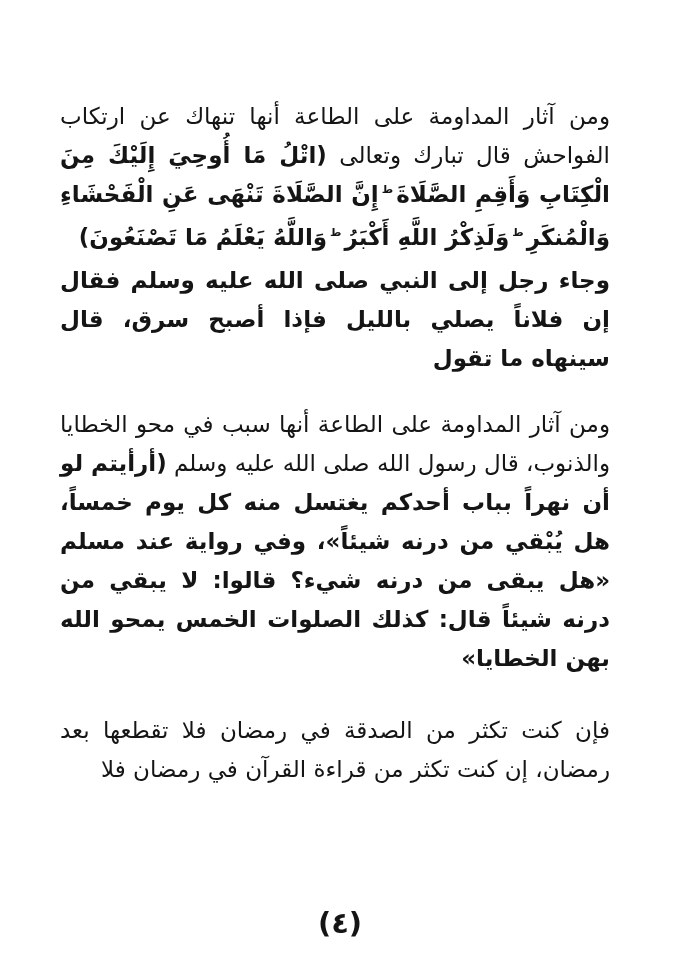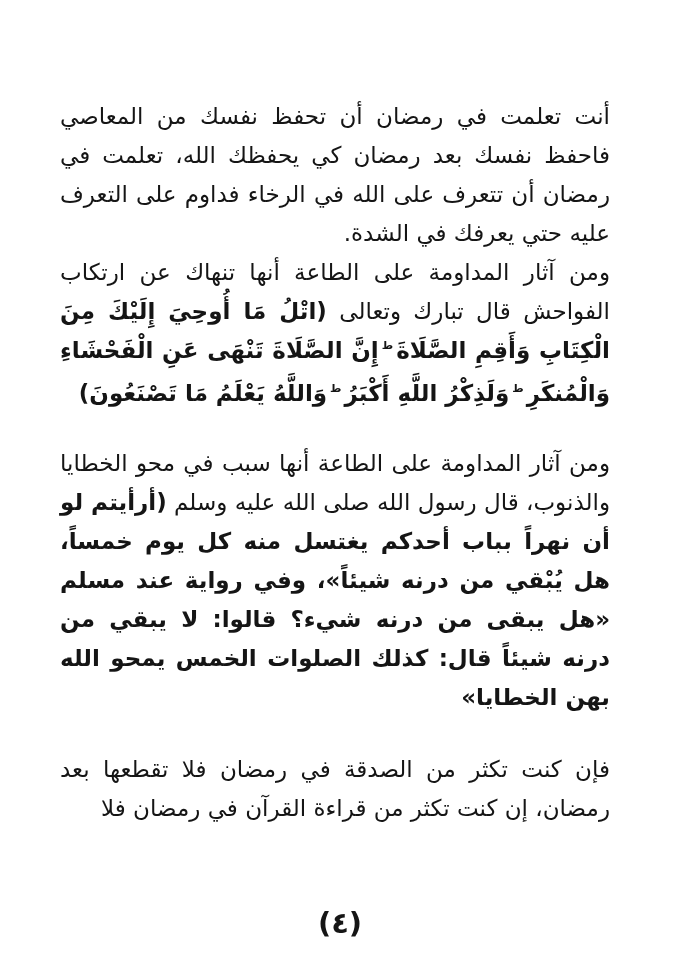--- a/index.html
+++ b/index.html
@@ -53,19 +53,19 @@
     font-size: 29px;
     font-weight: bold;
     color: #151515;
   }
 </style>
 </head>
 <body>
 
 <div class="page">
   <div class="text-block">
-      <p class="para"><span class="seg regular">أنت تعلمت في رمضان أن تحفظ نفسك من المعاصي فاحفظ نفسك بعد رمضان كي يحفظك الله، تعلمت في رمضان أن تتعرف على الله في الرخاء فداوم على التعرف عليه حتي يعرفك في الشدة.</span></p>
       <p class="para"><span class="seg regular">ومن آثار المداومة على الطاعة أنها تنهاك عن ارتكاب الفواحش قال تبارك وتعالى </span><span class="seg bold">(اتْلُ مَا أُوحِيَ إِلَيْكَ مِنَ الْكِتَابِ وَأَقِمِ الصَّلَاةَ</span><span class="seg waqf">ط</span><span class="seg bold">إِنَّ الصَّلَاةَ تَنْهَى عَنِ الْفَحْشَاءِ وَالْمُنكَرِ</span><span class="seg waqf">ط</span><span class="seg bold">وَلَذِكْرُ اللَّهِ أَكْبَرُ</span><span class="seg waqf">ط</span><span class="seg bold">وَاللَّهُ يَعْلَمُ مَا تَصْنَعُونَ)</span></p>
+      <p class="para"><span class="seg bold">وجاء رجل إلى النبي صلى الله عليه وسلم فقال إن فلاناً يصلي بالليل فإذا أصبح سرق، قال سينهاه ما تقول</span></p>
       <p class="para"><span class="seg regular">ومن آثار المداومة على الطاعة أنها سبب في محو الخطايا والذنوب، قال رسول الله صلى الله عليه وسلم </span><span class="seg bold">(أرأيتم لو أن نهراً بباب أحدكم يغتسل منه كل يوم خمساً، هل يُبْقي من درنه شيئاً»، وفي رواية عند مسلم «هل يبقى من درنه شيء؟ قالوا: لا يبقي من درنه شيئاً قال: كذلك الصلوات الخمس يمحو الله بهن الخطايا»</span></p>
       <p class="para"><span class="seg regular">فإن كنت تكثر من الصدقة في رمضان فلا تقطعها بعد رمضان، إن كنت تكثر من قراءة القرآن في رمضان فلا</span></p>
     </div>
   <div class="page-number">(٤)</div>
 </div>
 
 </body></html>

